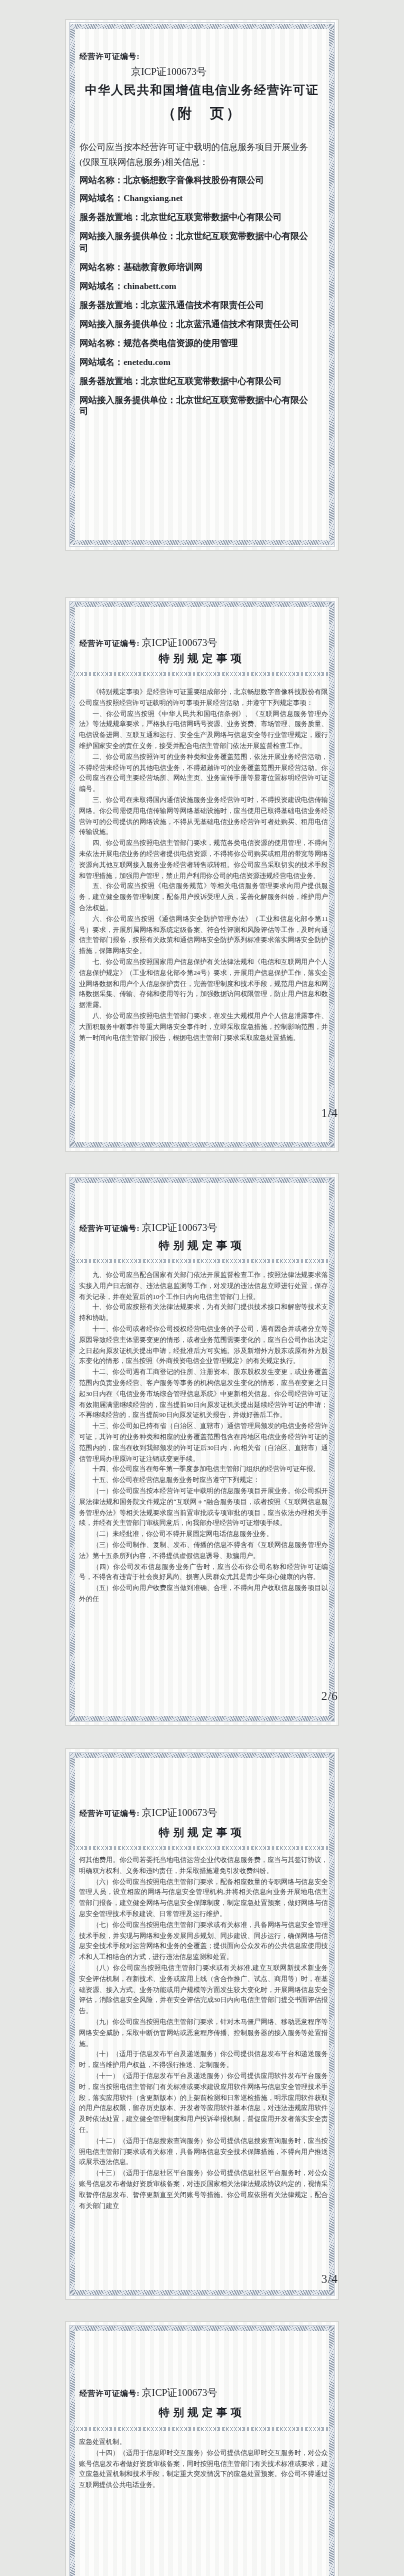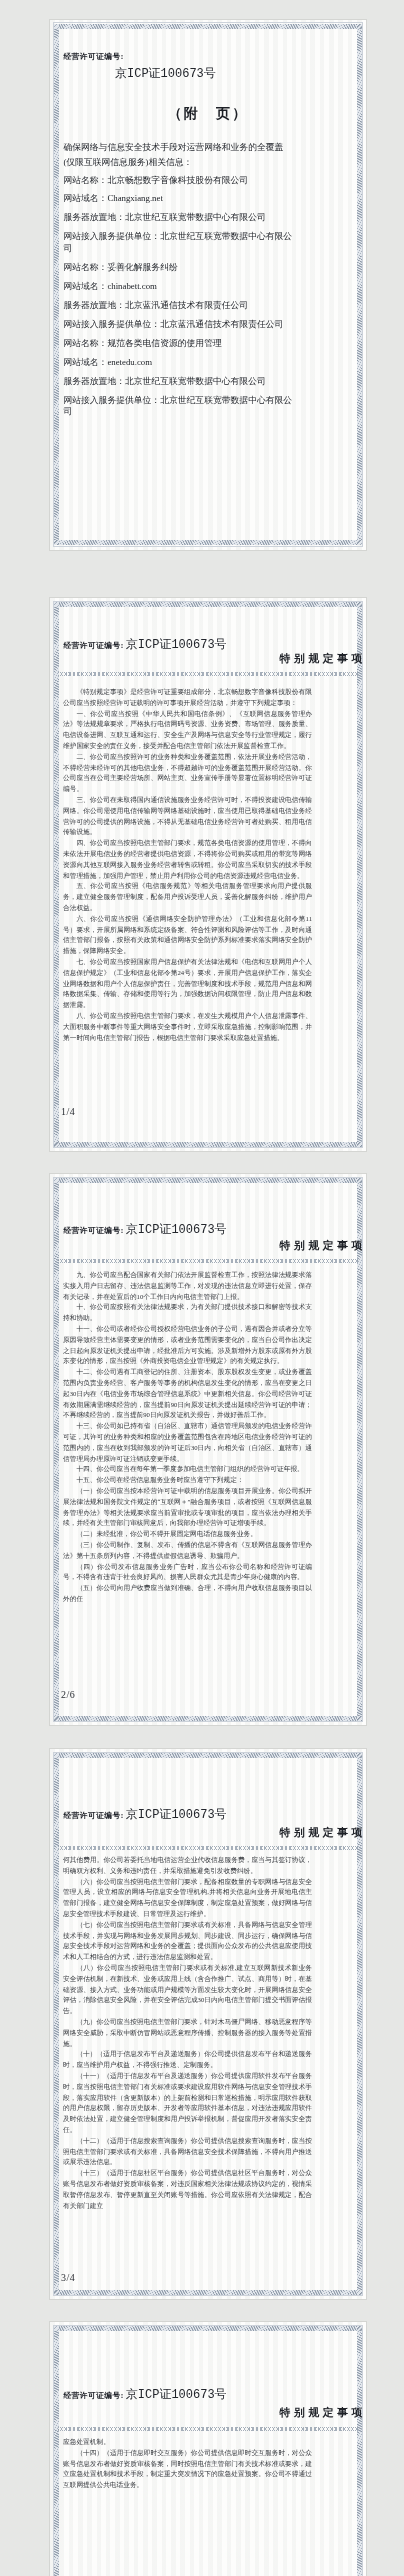--- a/index.html
+++ b/index.html
@@ -9,95 +9,96 @@
   }
   #canvas {
     position: relative;
     width: 405px;
     height: 2873px;
     background: #e6e7e5;
     overflow: hidden;
   }
   .page {
     position: absolute;
-    left: 49px;
-    width: 318px;
+    left: 65px;
+    width: 274px;
     background: #fdfdfc;
     background-image: repeating-linear-gradient(90deg, rgba(230,232,230,.35) 0 4.6px, rgba(255,255,255,0) 4.6px 9.3px);
     border: 0.5px solid #d4d5d2;
     box-sizing: border-box;
     padding-left: 40px;
   }
   .frame-outer {
     position: absolute; inset: 2.6px;
     border: 0.5px solid #ccd2da;
     pointer-events: none;
   }
   .frame {
     position: absolute; inset: 4.1px;
     border: 5.2px solid;
     border-image: repeating-linear-gradient(135deg, #aab4c0 0 1px, #e4e8ee 1px 2.1px, #8e99a7 2.1px 2.6px, #dfe4ea 2.6px 3.6px) 10;
     pointer-events: none;
   }
   .hdr-label { font-weight: bold; font-size: 7.7px; color: #20232a; letter-spacing: 0.5px; }
-  .hdr-value { font-size: 12px; color: #23262c; font-family: Liberation Mono, monospace; }
+  .hdr-value { font-size: 10px; color: #23262c; }
 
   
   .p1-label   { position: absolute; top: 32px;  left: 13.4px; }
   .p1-number  { position: absolute; top: 45px;  left: 65px; }
   .p1-title   { position: absolute; top: 62px; left: 0; width: 100%; text-align: center;
                 font-size: 12px; font-weight: bold; letter-spacing: 1px; color: #1d2026; }
   .p1-subtitle{ position: absolute; top: 85px; left: 0; width: 100%; text-align: center;
                 font-size: 14px; font-weight: bold; letter-spacing: 2.1px; color: #1d2026; }
   .p1-intro   { position: absolute; top: 120px; left: 13.4px; width: 230px;
                 font-size: 8.8px; line-height: 15.5px; color: #22252b; }
-  .p1-info    { position: absolute; top: 155px; left: 13.4px; width: 230px; }
+  .p1-info    { position: absolute; top: 155px; left: 13.4px; width: 230px; font-weight: bold; }
   .p1-line    { font-size: 8.8px; line-height: 11.3px; margin-bottom: 7.7px; color: #22252b; }
 
   
   .sp-header  { position: absolute; left: 13.4px; white-space: nowrap; text-align: center; }
-  .sp-title   { position: absolute; left: 0; width: 100%; text-align: right;
+  .sp-title   { position: absolute; left: 0; width: 100%; text-align: center;
                 font-size: 10.8px; font-weight: bold; letter-spacing: 3.6px; color: #1f2228; }
   .divider {
     position: absolute; left: 7.7px; right: 7.7px; height: 3.6px;
     background:
       repeating-linear-gradient(120deg, #97a2af 0 1px, rgba(0,0,0,0) 1px 3.6px),
       repeating-linear-gradient(60deg,  #97a2af 0 1px, rgba(0,0,0,0) 1px 3.6px);
     opacity: .85;
   }
   .body-text  { position: absolute; left: 13px; width: 249px; color: #33363b;
                 font-size: 6.7px; line-height: 10.8px; text-align: justify; }
   .para       { text-indent: 2em; margin: 0; }
   .para.cont  { text-indent: 0; }
-  .pagenum    { position: absolute; left: 0; width: 100%; text-align: left;
-                font-size: 10px; color: #2a2d33; letter-spacing: 0.5px; margin-left: 11px; }
+  .pagenum    { position: absolute; left: 0; width: 100%; text-align: right;
+                font-size: 12px; color: #2a2d33; letter-spacing: 0.5px; }
 
   .p2 .sp-header { top: 38px; }  .p2 .sp-title { top: 54px; } .p2 .divider { top: 74px; } .p2 .body-text { top: 89px; } .p2 .pagenum { top: 508px; }
   .p3 .sp-header { top: 47px; }  .p3 .sp-title { top: 65px; } .p3 .divider { top: 85px; } .p3 .body-text { top: 96px; } .p3 .pagenum { top: 515px; }
   .p4 .sp-header { top: 57px; } .p4 .sp-title { top: 77px; } .p4 .divider { top: 97px; } .p4 .body-text { top: 106px; } .p4 .pagenum { top: 523px; }
   .p5 .sp-header { top: 64px; } .p5 .sp-title { top: 84px; } .p5 .divider { top: 105px; } .p5 .body-text { top: 115px; }
 </style>
 </head>
 <body>
 
 <div id="canvas">
 
   <div class="page" style="top:18.5px;height:532px;">
     <div class="frame-outer"></div>
     <div class="frame"></div>
     <div class="hdr-label p1-label">经营许可证编号:</div>
     <div class="hdr-value p1-number">京ICP证100673号</div>
+    <div class="p1-title">中华人民共和国增值电信业务经营许可证</div>
     <div class="p1-subtitle">（附　页）</div>
-    <div class="p1-intro">确保网络与信息安全技术手段对运营网络和业务的全覆盖(仅限互联网信息服务)相关信息：</div>
+    <div class="p1-intro">你公司应当按本经营许可证中载明的信息服务项目开展业务(仅限互联网信息服务)相关信息：</div>
     <div class="p1-info">
       <div class="p1-line"><span>网站名称：</span><span>北京畅想数字音像科技股份有限公司</span></div>
       <div class="p1-line"><span>网站域名：</span><span>Changxiang.net</span></div>
       <div class="p1-line"><span>服务器放置地：</span><span>北京世纪互联宽带数据中心有限公司</span></div>
       <div class="p1-line"><span>网站接入服务提供单位：</span><span>北京世纪互联宽带数据中心有限公司</span></div>
-      <div class="p1-line"><span>网站名称：</span><span>妥善化解服务纠纷</span></div>
+      <div class="p1-line"><span>网站名称：</span><span>基础教育教师培训网</span></div>
       <div class="p1-line"><span>网站域名：</span><span>chinabett.com</span></div>
       <div class="p1-line"><span>服务器放置地：</span><span>北京蓝汛通信技术有限责任公司</span></div>
       <div class="p1-line"><span>网站接入服务提供单位：</span><span>北京蓝汛通信技术有限责任公司</span></div>
       <div class="p1-line"><span>网站名称：</span><span>规范各类电信资源的使用管理</span></div>
       <div class="p1-line"><span>网站域名：</span><span>enetedu.com</span></div>
       <div class="p1-line"><span>服务器放置地：</span><span>北京世纪互联宽带数据中心有限公司</span></div>
       <div class="p1-line"><span>网站接入服务提供单位：</span><span>北京世纪互联宽带数据中心有限公司</span></div>
     </div>
   </div>
 

